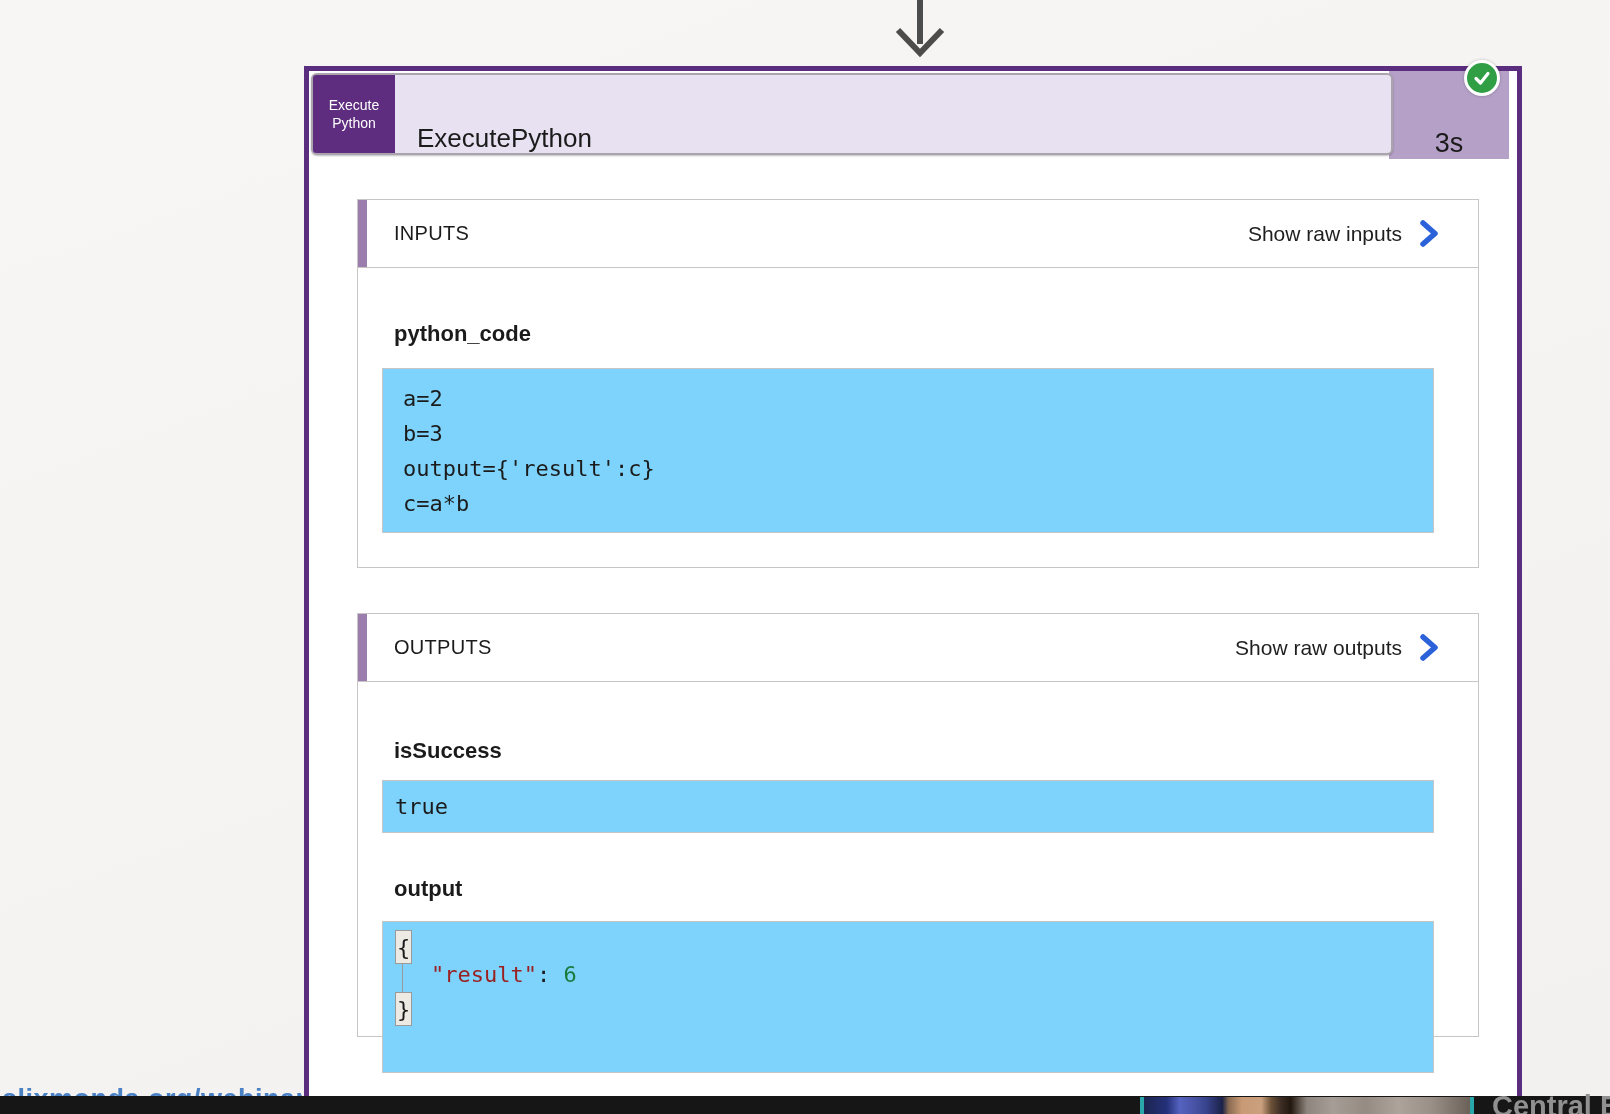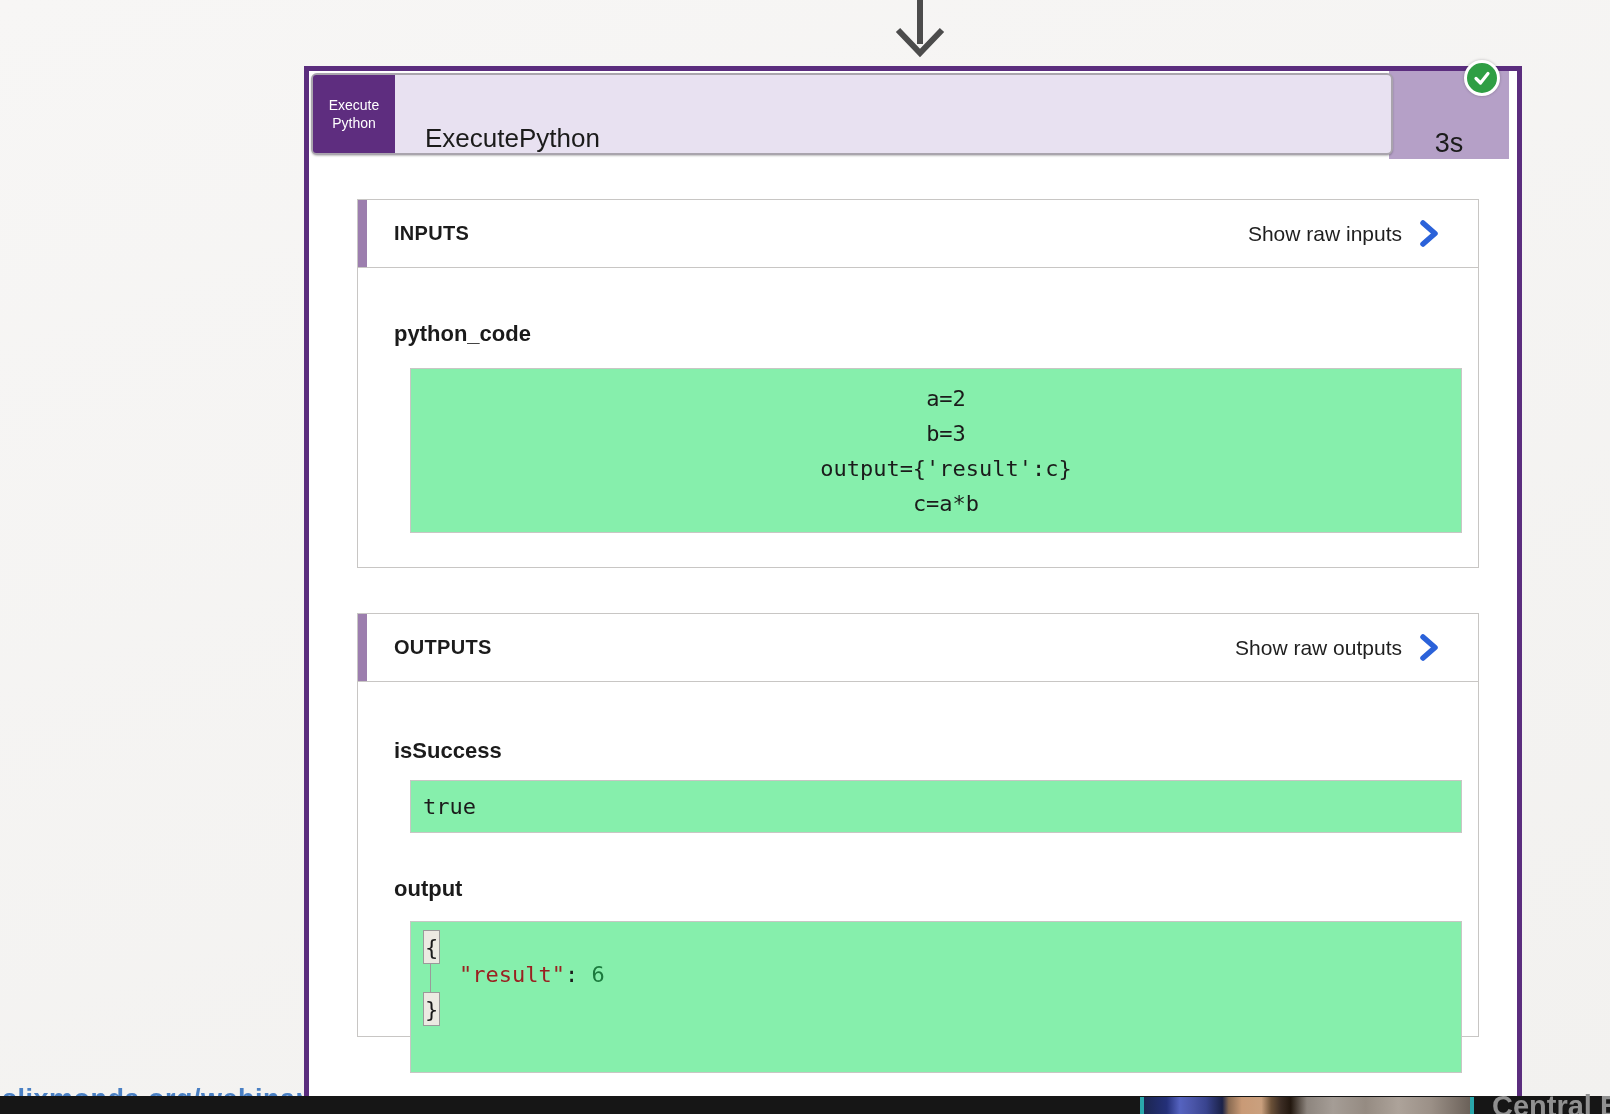--- a/index.html
+++ b/index.html
@@ -26,21 +26,21 @@
   .card-header { position: absolute; left: 0; top: 0; right: 0; height: 88px; }
   .duration-zone {
     position: absolute; right: 8px; top: 0; height: 88px; width: 120px;
     background: #b5a0c7; display: flex; align-items: flex-end; justify-content: center;
     font-size: 27px; color: #1b1b1b;
   }
   .header-box {
     position: absolute; left: 2px; top: 2px; height: 82px; right: 124px;
     background: #e8e1f1; border: 2px solid #a9a4ad; border-radius: 6px;
     box-shadow: 0 1px 2px rgba(0,0,0,.25);
-    display: flex; align-items: center; cursor: pointer; padding-left: 8px;
+    display: flex; align-items: center; cursor: pointer;
   }
   .connector-icon {
     position: absolute; left: 0; top: 0; bottom: 0; width: 82px;
     background: #5e2d7f; color: #ffffff; border-radius: 3px 0 0 3px;
     display: flex; flex-direction: column; align-items: center; justify-content: center;
     font-size: 14px; line-height: 18px; text-align: center;
   }
   .card-title { margin-left: 104px; font-size: 26px; color: #1b1b1b; margin-top: 48px; }
 
   .status-badge {
@@ -56,33 +56,33 @@
     background: #ffffff; border: 1px solid #c8c6c4;
   }
   .section.inputs  { top: 128px; height: 369px; }
   .section.outputs { top: 542px; height: 424px; }
 
   .section-header {
     position: relative; height: 68px; border-bottom: 1px solid #c8c6c4;
     display: flex; align-items: center; padding: 0 38px 0 36px;
   }
   .accent-bar { position: absolute; left: 0; top: 0; bottom: 0; width: 9px; background: #9c7eae; }
-  .section-title { font-size: 20px; font-weight: bold; color: #1b1b1b; letter-spacing: .3px; }
+  .section-title { font-size: 20px; font-weight: normal; color: #1b1b1b; letter-spacing: .3px; }
   .raw-link {
     margin-left: auto; display: flex; align-items: center; gap: 16px;
     cursor: pointer; text-decoration: none;
   }
   .raw-link-label { font-size: 21px; color: #1f1f1f; }
 
   .field-label { position: absolute; left: 36px; font-size: 22px; font-weight: bold; color: #1b1b1b; }
 
   .value-box {
-    position: absolute; left: 52px; width: 1052px;
-    background: #86efac; border: 1px solid #c8c6c4;
-    font-family: "DejaVu Sans Mono", monospace; font-size: 22px; color: #1b1b1b; text-align: center;
+    position: absolute; left: 24px; width: 1052px;
+    background: #7dd3fc; border: 1px solid #c8c6c4;
+    font-family: "DejaVu Sans Mono", monospace; font-size: 22px; color: #1b1b1b;
   }
   .code-box { top: 168px; height: 165px; padding: 12px 0 0 20px; line-height: 35px; white-space: pre; }
   .bool-box { top: 166px; height: 53px; display: flex; align-items: center; padding-left: 12px; }
   .json-box { top: 307px; height: 152px; }
 
   .inputs .field-label  { top: 121px; }
   .outputs .label-issuccess { top: 124px; }
   .outputs .label-output    { top: 262px; }
 
   

